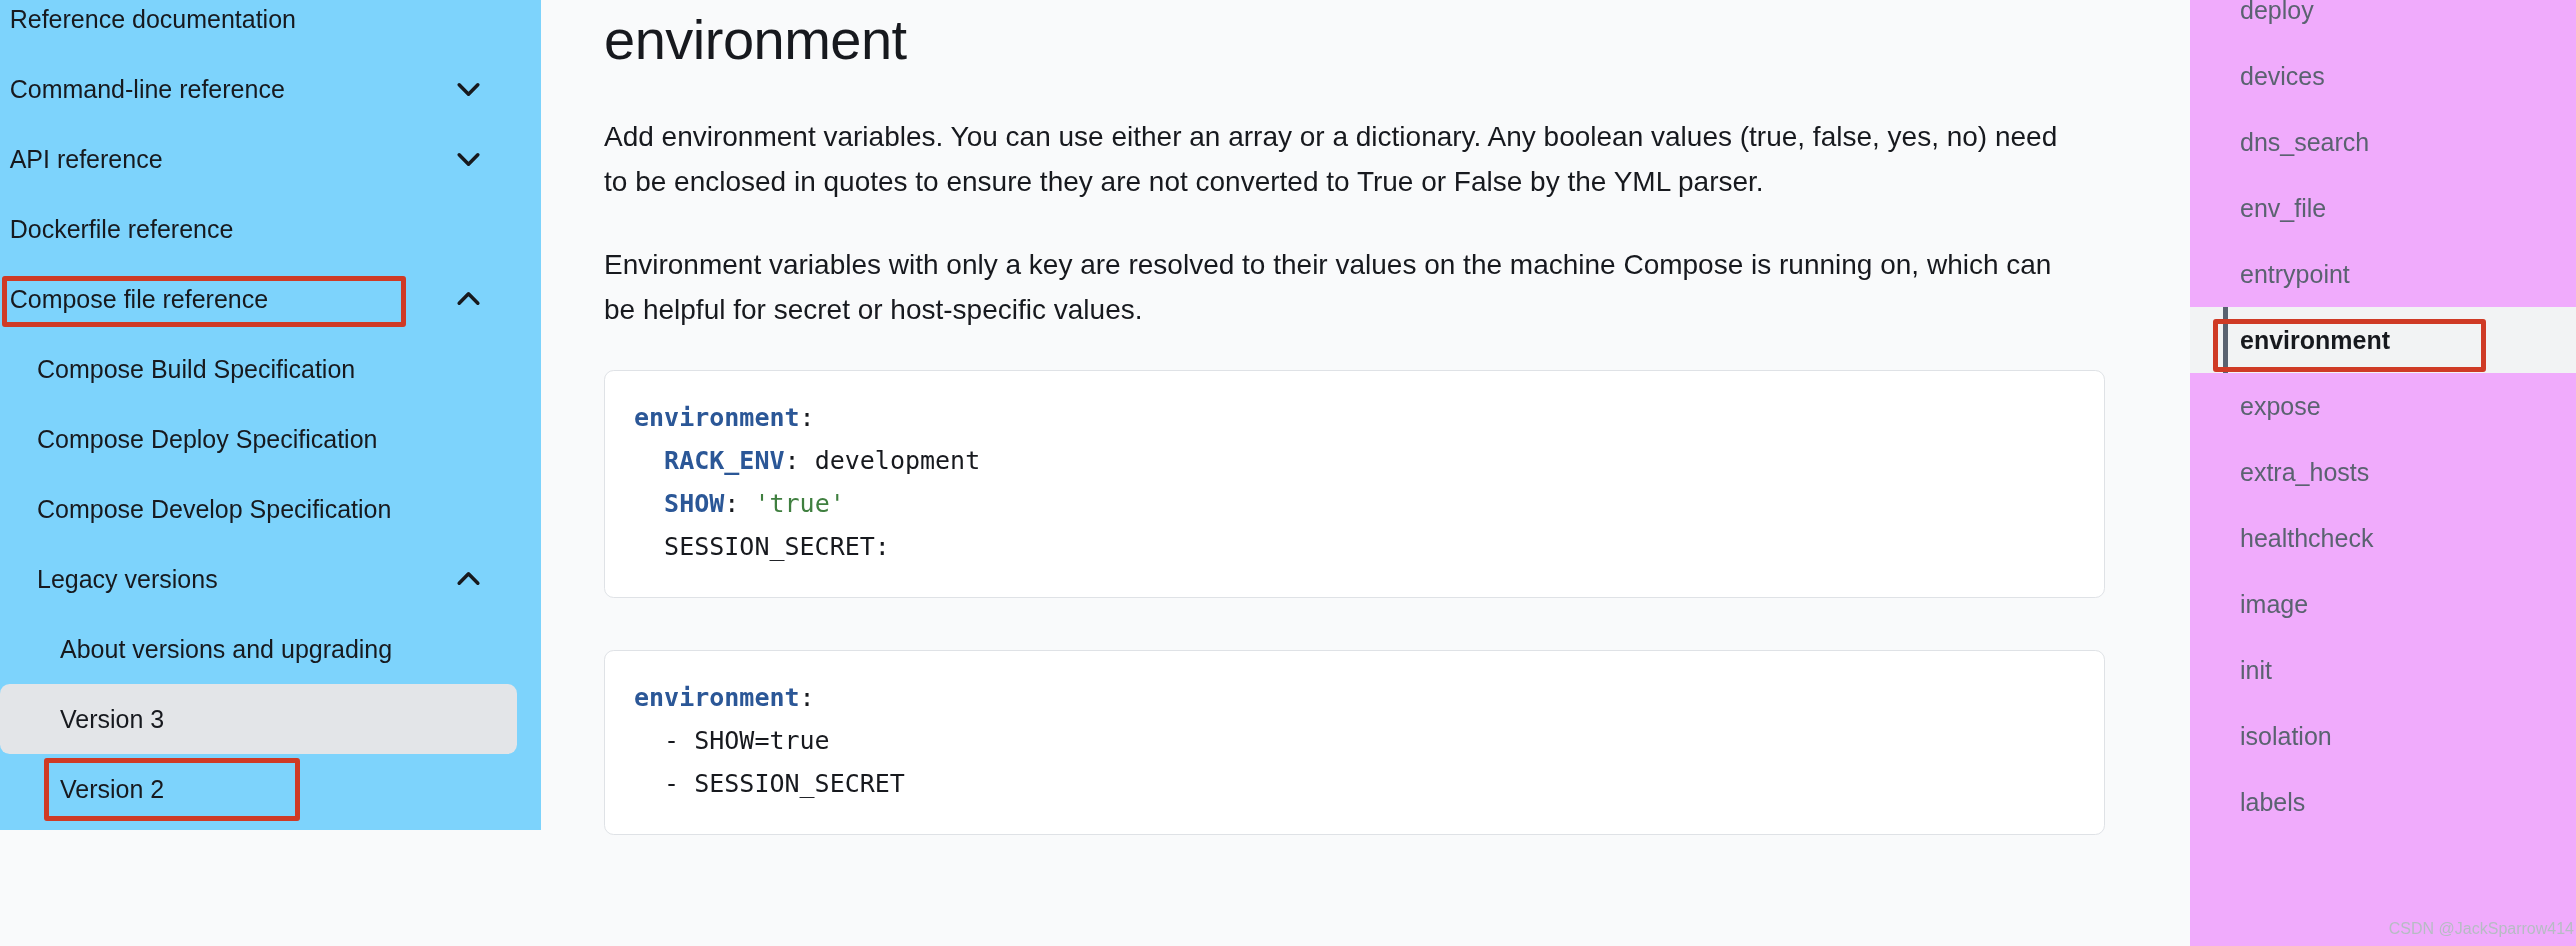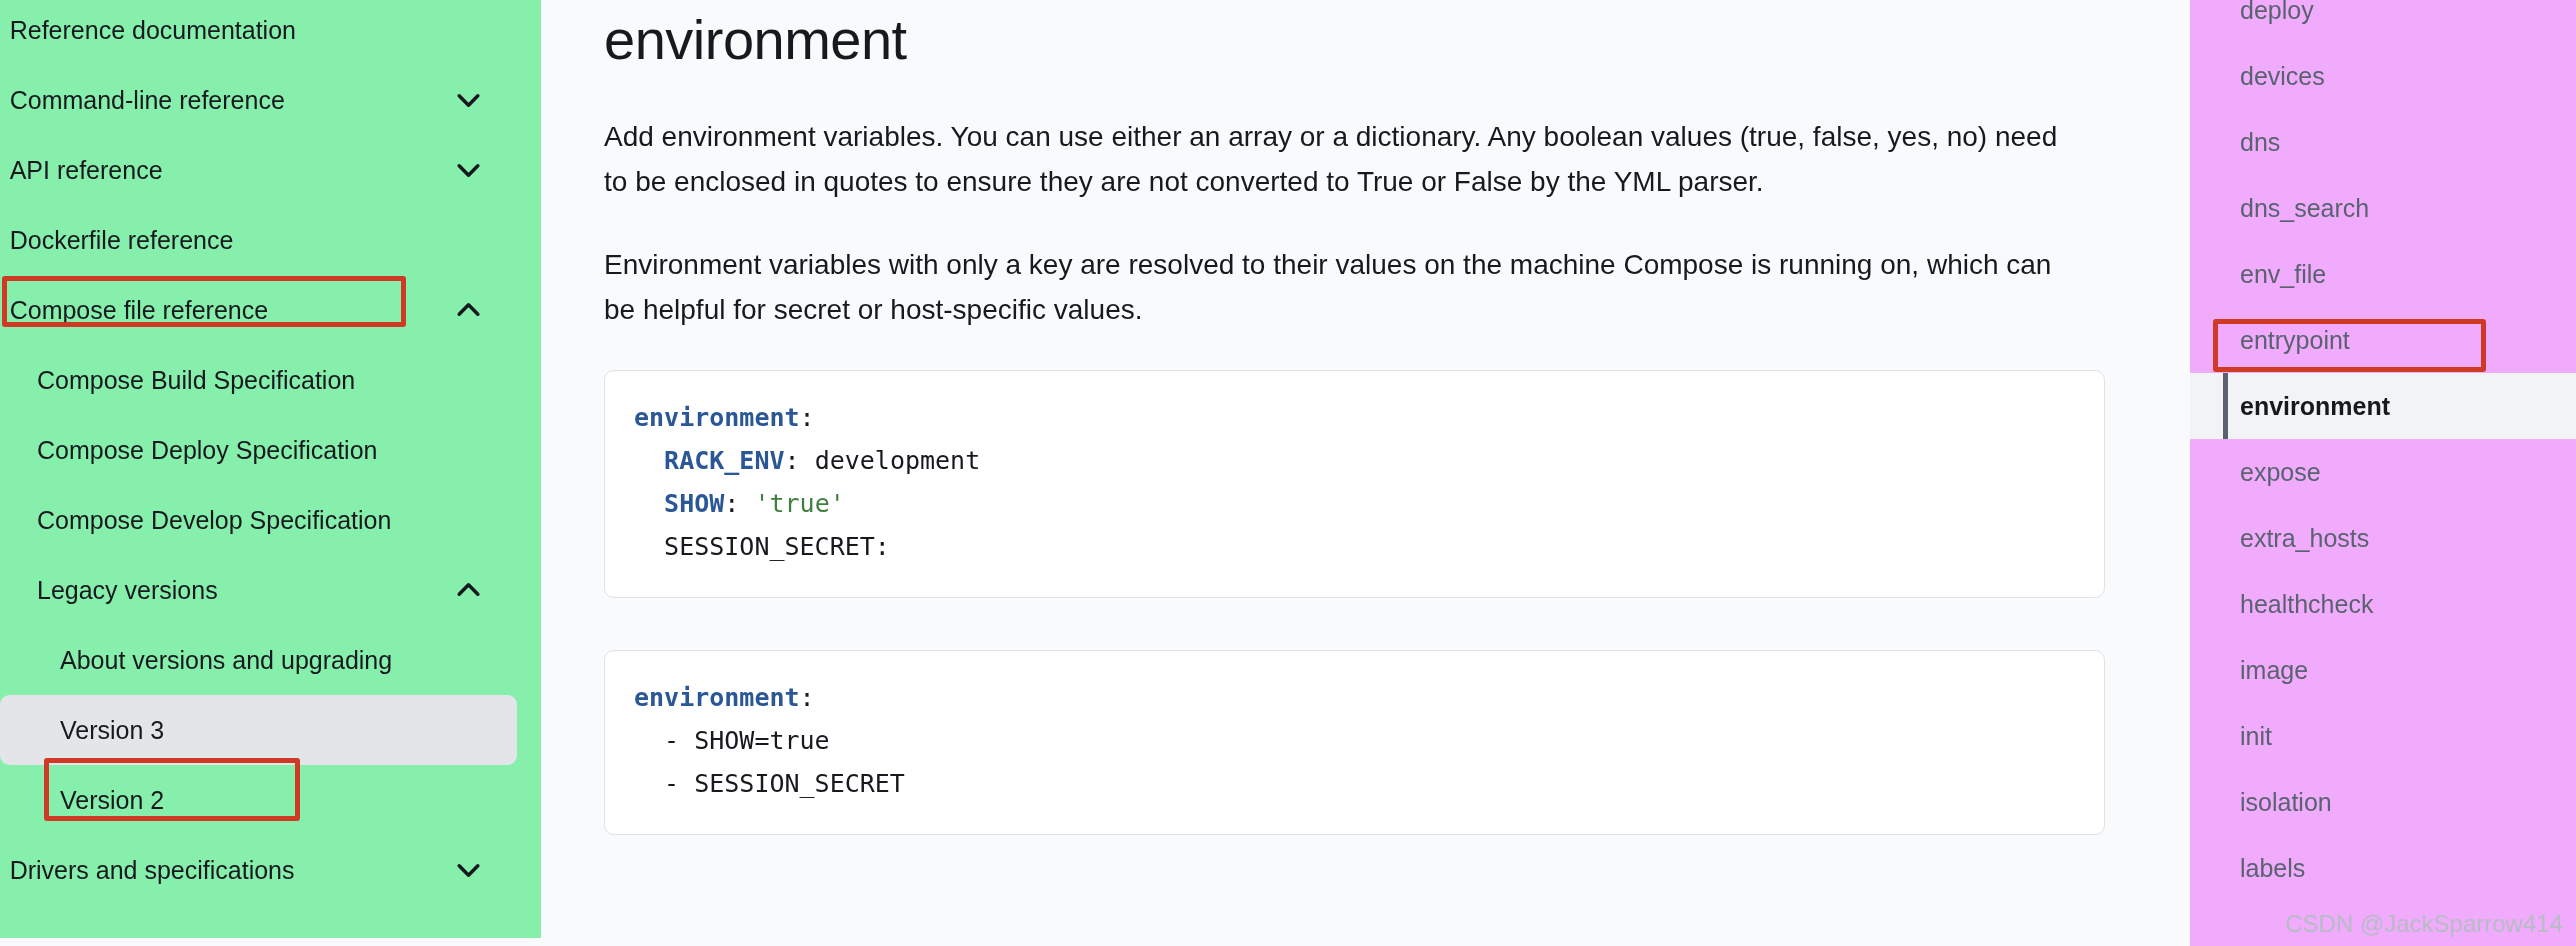--- a/index.html
+++ b/index.html
@@ -6,23 +6,23 @@
   html, body {
     width: 2576px; height: 946px;
     background: #f9fafb;
     font-family: "Liberation Sans", sans-serif;
     overflow: hidden;
   }
   .page { position: relative; width: 2576px; height: 946px; display: flex; }
 
   
   .left-sidebar {
-    width: 541px; flex: 0 0 541px; height: 938px;
-    background: #86efac;
-    padding-top: 16px;
+    width: 541px; flex: 0 0 541px; height: 830px;
+    background: #7dd3fc;
+    padding-top: 5px;
     position: relative;
     overflow: hidden;
   }
   .nav-item {
     position: relative;
     display: flex; align-items: center; justify-content: space-between;
     height: 70px;
     padding-right: 58px;
     color: #17191e;
     font-size: 25px;
@@ -133,22 +133,22 @@
     position: absolute;
     left: 23px; top: 319px; width: 273px; height: 53px;
     border: 5.8px solid #cf3a25;
     border-radius: 2.9px;
     pointer-events: none;
     z-index: 30;
   }
 
   .watermark {
     position: absolute;
-    right: 13px; bottom: 7.7px;
-    font-size: 24px;
+    right: 2px; bottom: 7.7px;
+    font-size: 16px;
     color: #b6bcc4;
     z-index: 40;
     white-space: nowrap;
   }
 </style>
 </head>
 <body>
 
 <div class="page">
 
@@ -239,23 +239,20 @@
 
   <aside class="right-toc">
     <div id="toc-list" style="margin-top: -23px;">
         <div class="toc-item">
           <span>deploy</span>
         </div>
         <div class="toc-item">
           <span>devices</span>
         </div>
         <div class="toc-item">
-          <span>dns</span>
-        </div>
-        <div class="toc-item">
           <span>dns_search</span>
         </div>
         <div class="toc-item">
           <span>env_file</span>
         </div>
         <div class="toc-item">
           <span>entrypoint</span>
         </div>
         <div class="toc-item active">
           <span>environment</span>

